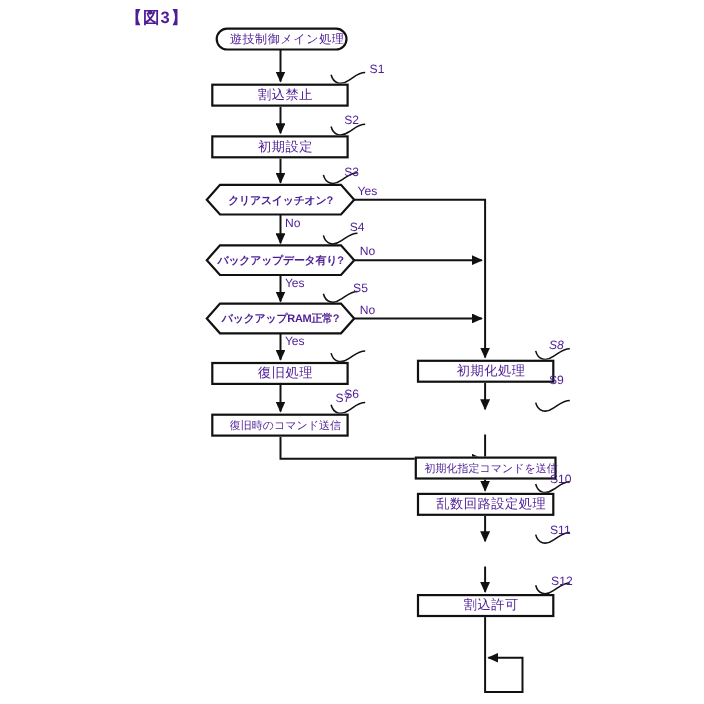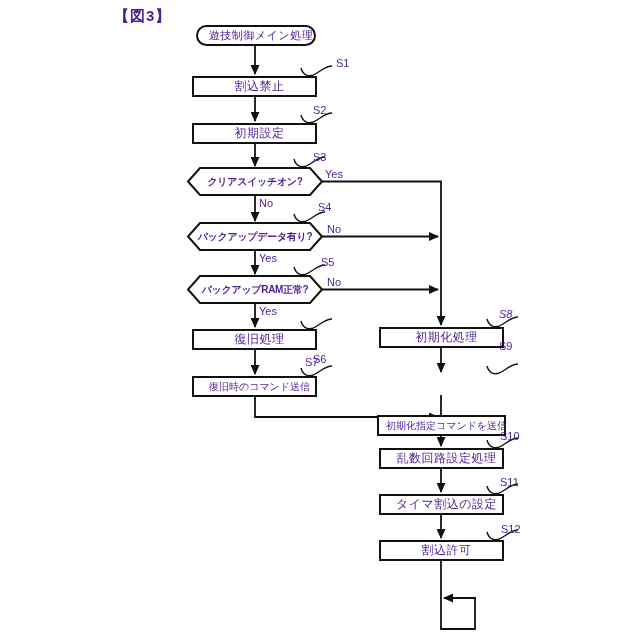--- a/index.html
+++ b/index.html
@@ -138,21 +138,20 @@
   <div class="hex-text" style="left:188px; top:168px; width:134px; height:27px;">クリアスイッチオン?</div>
   <div class="hex-text" style="left:188px; top:223px; width:134px; height:27px;">バックアップデータ有り?</div>
   <div class="hex-text" style="left:188px; top:276px; width:134px; height:27px;">バックアップRAM正常?</div>
 
   <div class="node" style="left:192px; top:329px; width:125px; height:21px;">復旧処理</div>
   <div class="node small" style="left:192px; top:376px; width:125px; height:21px;">復旧時のコマンド送信</div>
 
   <div class="node" style="left:379px; top:327px; width:125px; height:21px;">初期化処理</div>
   <div class="node small" style="left:377px; top:374px; width:129px; height:21px;margin-top:41px;">初期化指定コマンドを送信</div>
   <div class="node" style="left:379px; top:448px; width:125px; height:21px;">乱数回路設定処理</div>
-  <div class="node" style="left:379px; top:494px; width:125px; height:21px;">タイマ割込の設定</div>
   <div class="node" style="left:379px; top:540px; width:125px; height:21px;">割込許可</div>
 
   <div class="step-label" style="left:336px; top:57px;">S1</div>
   <div class="step-label" style="left:313px; top:104px;">S2</div>
   <div class="step-label" style="left:313px; top:151px;">S3</div>
   <div class="step-label" style="left:318px; top:201px;">S4</div>
   <div class="step-label" style="left:321px; top:256px;text-align:center;">S5</div>
   <div class="step-label" style="left:313px; top:309px;margin-top:44px;">S6</div>
   <div class="step-label" style="left:305px; top:356px;">S7</div>
   <div class="step-label" style="left:499px; top:308px;font-style:italic;">S8</div>

